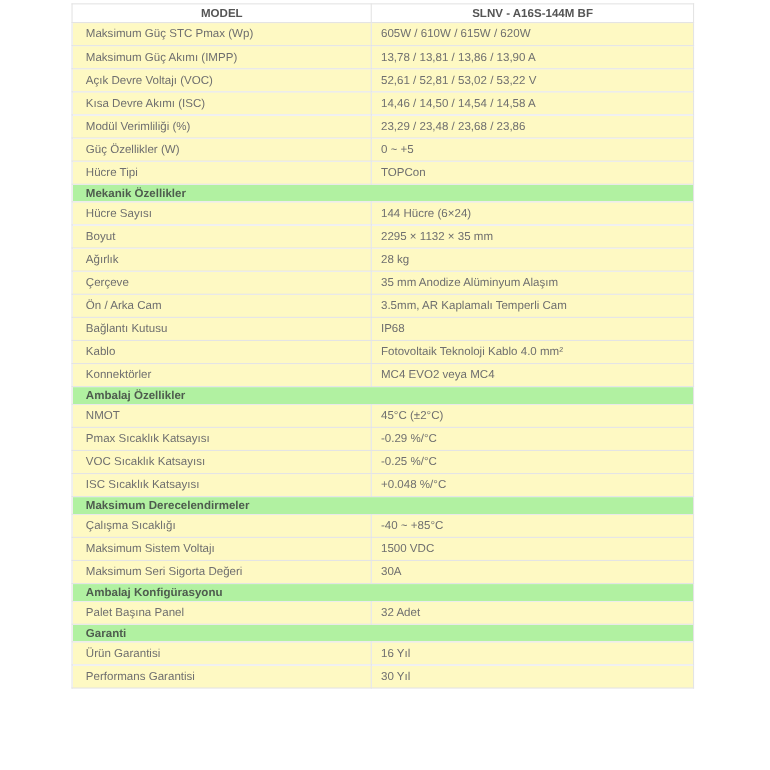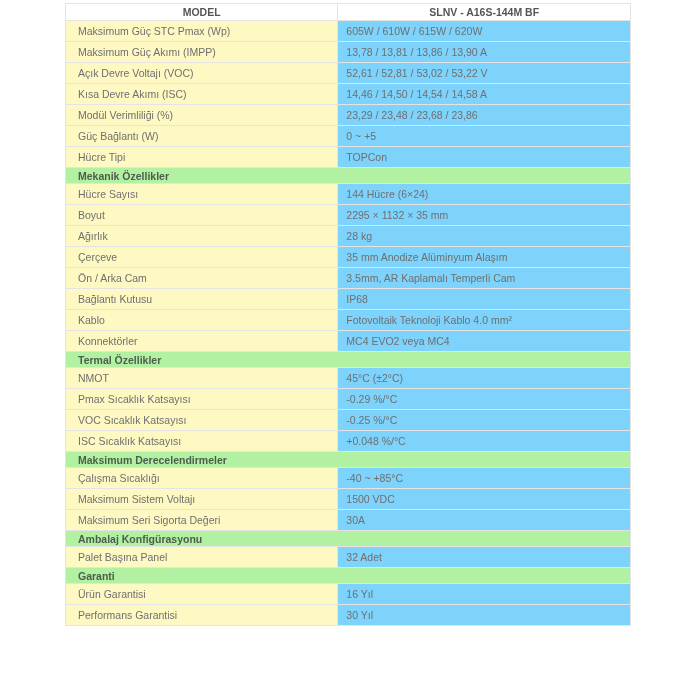--- a/index.html
+++ b/index.html
@@ -67,21 +67,21 @@
     background: var(--tab);
   }
   td.label {
     height: 21px;
     padding: 0 4px 0 12px;
     background: #fef9c3;
   }
   td.value {
     height: 21px;
     padding: 0 4px 0 8px;
-    background: #7dd3fc;
+    background: #fef9c3;
   }
 </style>
 </head>
 <body>
 
 <div class="table-wrap">
   <table>
     <colgroup>
       <col class="c1">
       <col class="c2">
@@ -107,21 +107,21 @@
         </tr>
         <tr>
           <td class="label">Kısa Devre Akımı (ISC)</td>
           <td class="value">14,46 / 14,50 / 14,54 / 14,58 A</td>
         </tr>
         <tr>
           <td class="label">Modül Verimliliği (%)</td>
           <td class="value">23,29 / 23,48 / 23,68 / 23,86</td>
         </tr>
         <tr>
-          <td class="label">Güç Bağlantı (W)</td>
+          <td class="label">Güç Özellikler (W)</td>
           <td class="value">0 ~ +5</td>
         </tr>
         <tr>
           <td class="label">Hücre Tipi</td>
           <td class="value">TOPCon</td>
         </tr>
         <tr>
           <td class="section" colspan="2">Mekanik Özellikler</td>
         </tr>
         <tr>
@@ -150,21 +150,21 @@
         </tr>
         <tr>
           <td class="label">Kablo</td>
           <td class="value">Fotovoltaik Teknoloji Kablo 4.0 mm²</td>
         </tr>
         <tr>
           <td class="label">Konnektörler</td>
           <td class="value">MC4 EVO2 veya MC4</td>
         </tr>
         <tr>
-          <td class="section" colspan="2">Termal Özellikler</td>
+          <td class="section" colspan="2">Ambalaj Özellikler</td>
         </tr>
         <tr>
           <td class="label">NMOT</td>
           <td class="value">45°C (±2°C)</td>
         </tr>
         <tr>
           <td class="label">Pmax Sıcaklık Katsayısı</td>
           <td class="value">-0.29 %/°C</td>
         </tr>
         <tr>

